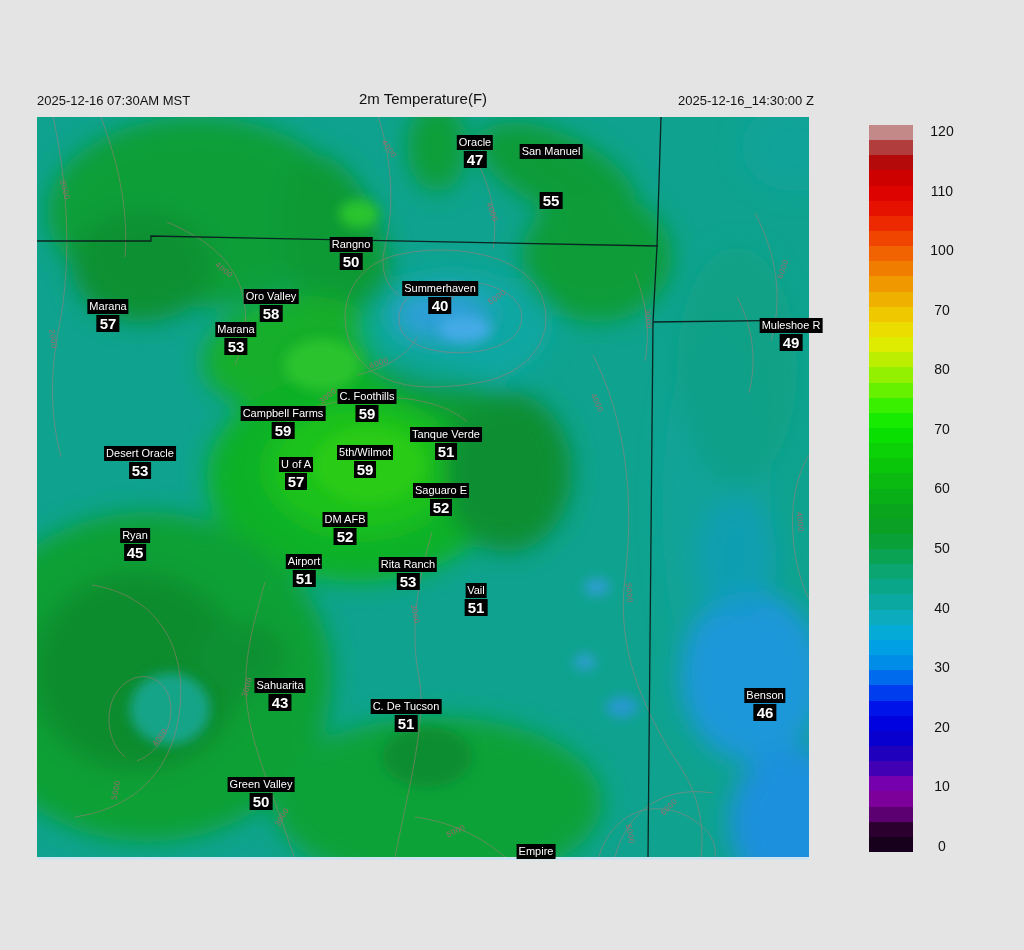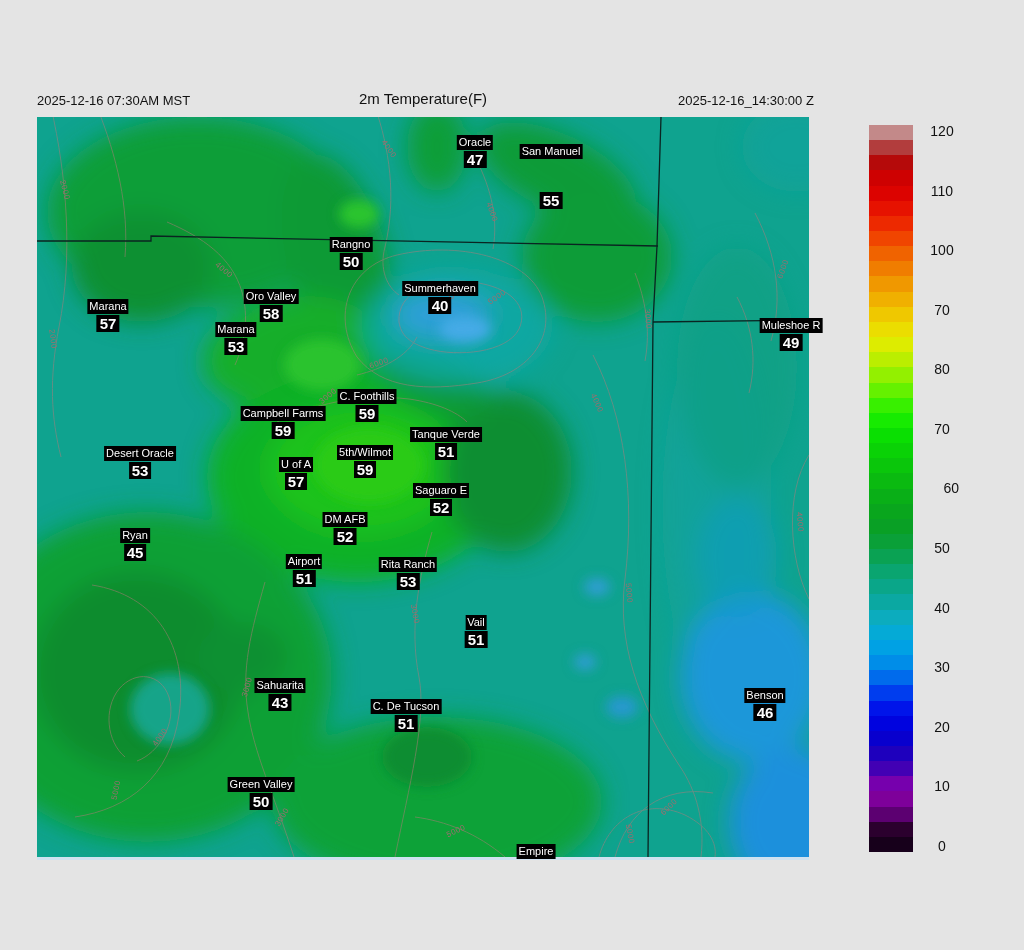--- a/index.html
+++ b/index.html
@@ -205,21 +205,21 @@
         <span class="st-val">45</span>
       </div>
       <div class="station" style="left: 267px; top: 437px; text-align: right;">
         <span class="st-name">Airport</span>
         <span class="st-val">51</span>
       </div>
       <div class="station" style="left: 371px; top: 440px; justify-content: flex-end;">
         <span class="st-name">Rita Ranch</span>
         <span class="st-val">53</span>
       </div>
-      <div class="station" style="left: 439px; top: 498px; align-items: center;">
+      <div class="station" style="left: 439px; top: 466px; align-items: center;">
         <span class="st-name">Vail</span>
         <span class="st-val">51</span>
       </div>
       <div class="station" style="left: 243px; top: 561px;">
         <span class="st-name">Sahuarita</span>
         <span class="st-val">43</span>
       </div>
       <div class="station" style="left: 369px; top: 582px;">
         <span class="st-name">C. De Tucson</span>
         <span class="st-val">51</span>
@@ -240,20 +240,20 @@
 </div>
 
 <div id="cbar" style="background: linear-gradient(to top, rgb(23, 0, 27) 0%, rgb(23, 0, 27) 2.08%, rgb(43, 0, 46) 2.08%, rgb(43, 0, 46) 4.17%, rgb(92, 0, 113) 4.17%, rgb(92, 0, 113) 6.25%, rgb(126, 0, 154) 6.25%, rgb(126, 0, 154) 8.33%, rgb(118, 0, 173) 8.33%, rgb(118, 0, 173) 10.42%, rgb(66, 0, 180) 10.42%, rgb(66, 0, 180) 12.5%, rgb(30, 0, 189) 12.5%, rgb(30, 0, 189) 14.58%, rgb(8, 0, 206) 14.58%, rgb(8, 0, 206) 16.67%, rgb(0, 3, 223) 16.67%, rgb(0, 3, 223) 18.75%, rgb(0, 20, 234) 18.75%, rgb(0, 20, 234) 20.83%, rgb(0, 61, 238) 20.83%, rgb(0, 61, 238) 22.92%, rgb(0, 107, 236) 22.92%, rgb(0, 107, 236) 25%, rgb(0, 141, 232) 25%, rgb(0, 141, 232) 27.08%, rgb(0, 161, 228) 27.08%, rgb(0, 161, 228) 29.17%, rgb(5, 170, 214) 29.17%, rgb(5, 170, 214) 31.25%, rgb(12, 172, 190) 31.25%, rgb(12, 172, 190) 33.33%, rgb(11, 168, 162) 33.33%, rgb(11, 168, 162) 35.42%, rgb(10, 166, 137) 35.42%, rgb(10, 166, 137) 37.5%, rgb(10, 165, 112) 37.5%, rgb(10, 165, 112) 39.58%, rgb(10, 162, 83) 39.58%, rgb(10, 162, 83) 41.67%, rgb(10, 160, 56) 41.67%, rgb(10, 160, 56) 43.75%, rgb(9, 160, 37) 43.75%, rgb(9, 160, 37) 45.83%, rgb(9, 166, 29) 45.83%, rgb(9, 166, 29) 47.92%, rgb(9, 175, 23) 47.92%, rgb(9, 175, 23) 50%, rgb(10, 186, 16) 50%, rgb(10, 186, 16) 52.08%, rgb(10, 198, 11) 52.08%, rgb(10, 198, 11) 54.17%, rgb(10, 210, 6) 54.17%, rgb(10, 210, 6) 56.25%, rgb(10, 223, 2) 56.25%, rgb(10, 223, 2) 58.33%, rgb(23, 235, 1) 58.33%, rgb(23, 235, 1) 60.42%, rgb(56, 240, 0) 60.42%, rgb(56, 240, 0) 62.5%, rgb(101, 241, 0) 62.5%, rgb(101, 241, 0) 64.58%, rgb(147, 240, 0) 64.58%, rgb(147, 240, 0) 66.67%, rgb(187, 238, 0) 66.67%, rgb(187, 238, 0) 68.75%, rgb(221, 236, 0) 68.75%, rgb(221, 236, 0) 70.83%, rgb(235, 221, 0) 70.83%, rgb(235, 221, 0) 72.92%, rgb(239, 200, 0) 72.92%, rgb(239, 200, 0) 75%, rgb(240, 176, 0) 75%, rgb(240, 176, 0) 77.08%, rgb(240, 152, 0) 77.08%, rgb(240, 152, 0) 79.17%, rgb(240, 125, 0) 79.17%, rgb(240, 125, 0) 81.25%, rgb(240, 99, 0) 81.25%, rgb(240, 99, 0) 83.33%, rgb(240, 69, 0) 83.33%, rgb(240, 69, 0) 85.42%, rgb(237, 41, 0) 85.42%, rgb(237, 41, 0) 87.5%, rgb(230, 18, 0) 87.5%, rgb(230, 18, 0) 89.58%, rgb(220, 3, 0) 89.58%, rgb(220, 3, 0) 91.67%, rgb(206, 1, 1) 91.67%, rgb(206, 1, 1) 93.75%, rgb(181, 10, 10) 93.75%, rgb(181, 10, 10) 95.83%, rgb(178, 61, 61) 95.83%, rgb(178, 61, 61) 97.92%, rgb(195, 137, 137) 97.92%, rgb(195, 137, 137) 100%);"></div>
 <div id="cbar-ticks">
     <div class="cbar-tick" style="top: 131px;">120</div>
     <div class="cbar-tick" style="top: 190.583px;">110</div>
     <div class="cbar-tick" style="top: 250.166px;">100</div>
     <div class="cbar-tick" style="top: 309.749px;">70</div>
     <div class="cbar-tick" style="top: 369.332px;">80</div>
     <div class="cbar-tick" style="top: 428.915px;">70</div>
-    <div class="cbar-tick" style="top: 488.498px; text-align: right;">60</div>
+    <div class="cbar-tick" style="top: 488.498px;">60</div>
     <div class="cbar-tick" style="top: 548.081px;">50</div>
     <div class="cbar-tick" style="top: 607.664px;">40</div>
     <div class="cbar-tick" style="top: 667.247px;">30</div>
     <div class="cbar-tick" style="top: 726.83px;">20</div>
     <div class="cbar-tick" style="top: 786.413px;">10</div>
     <div class="cbar-tick" style="top: 845.996px;">0</div>
   </div>
 
 </body></html>

